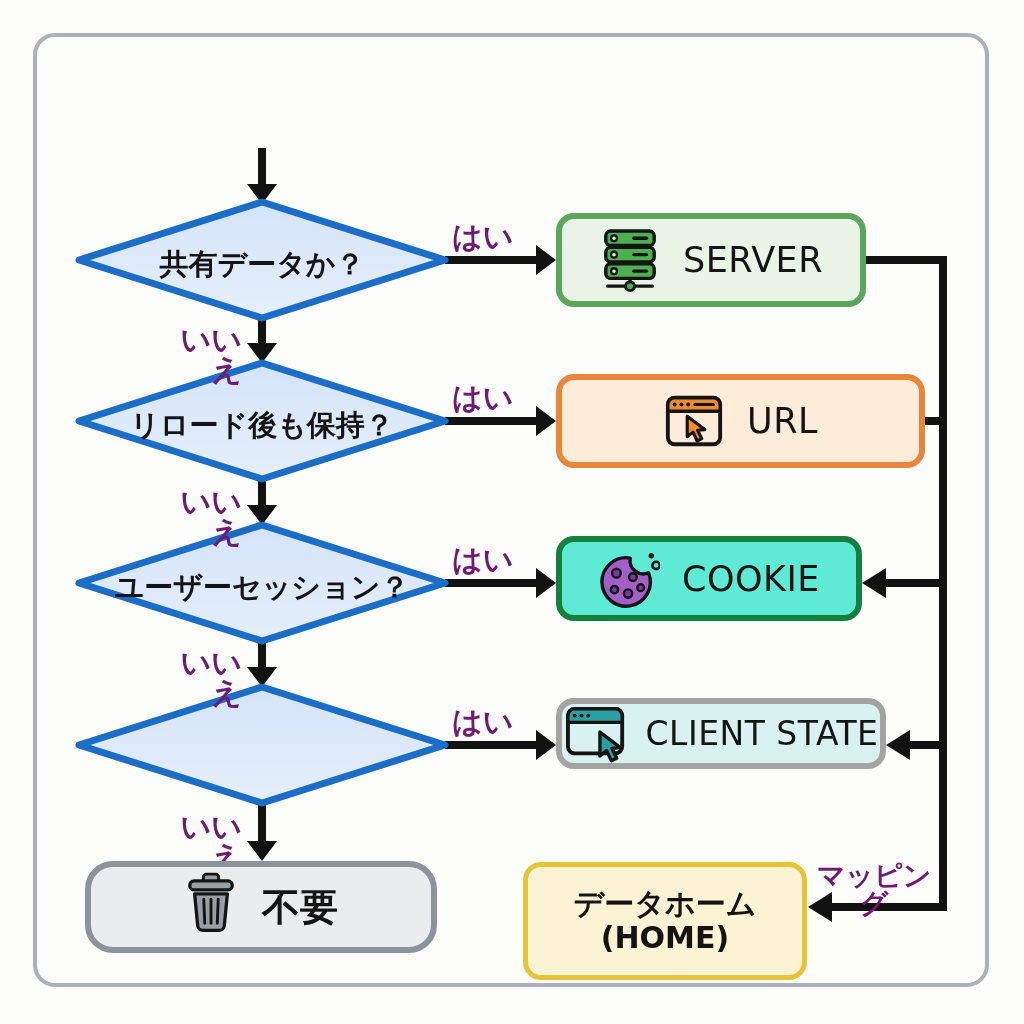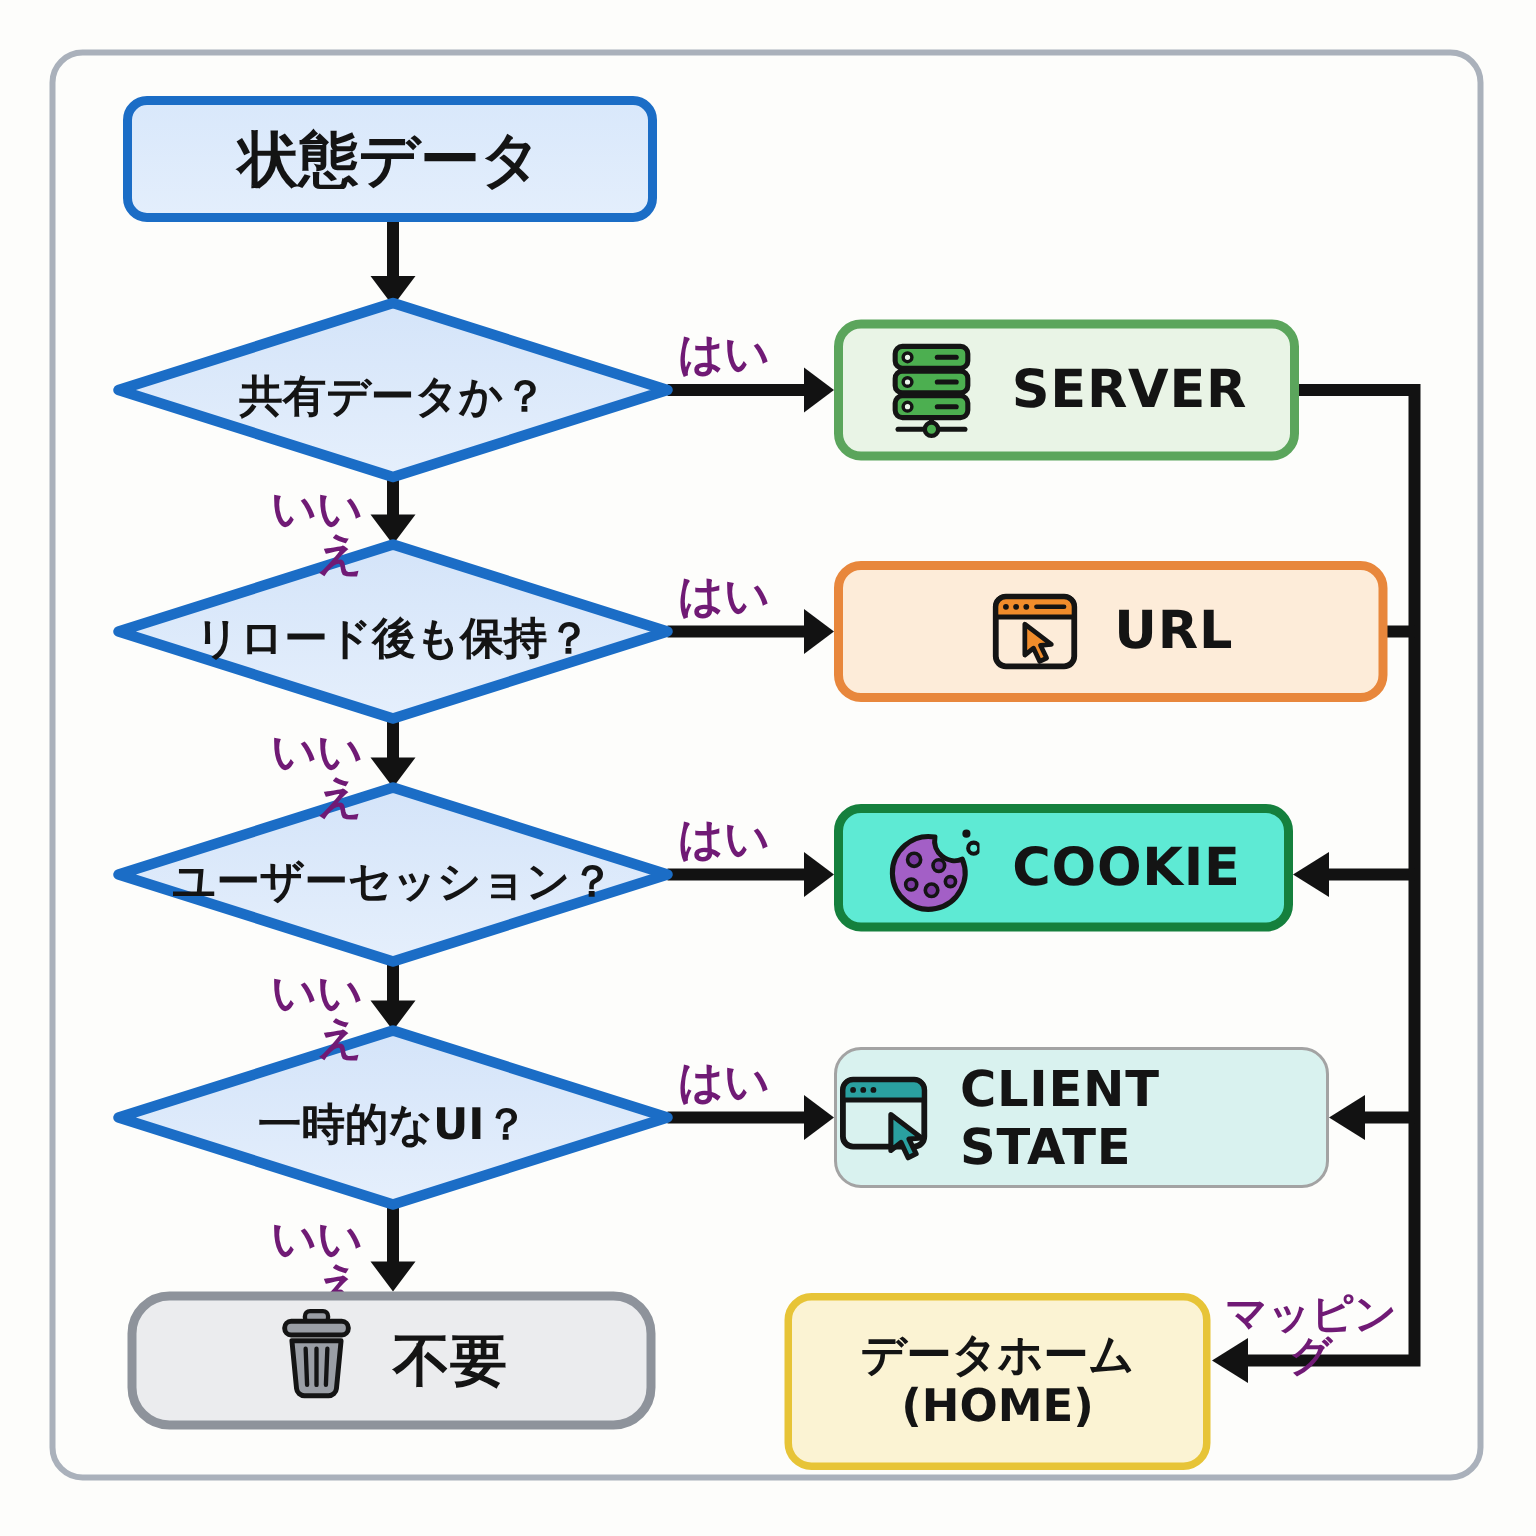--- a/index.html
+++ b/index.html
@@ -23,27 +23,27 @@
   }
   
   .dlabel{
     position:absolute;left:82px;width:360px;text-align:center;
     font-size:29px;font-weight:800;
   }
   
   .rbox{
     position:absolute;box-sizing:border-box;border-radius:18px;
     display:flex;align-items:center;justify-content:center;gap:22px;
-    font-weight:700;font-size:35px;letter-spacing:.5px;
+    font-weight:400;font-size:35px;letter-spacing:.5px;
   }
   .rbox .ic{display:flex;align-items:center;justify-content:center;}
   .server{left:556px;top:213px;width:310px;height:94px;border:6px solid #5ba55c;background:#e9f4e6;}
   .url{left:556px;top:374px;width:369px;height:94px;border:6px solid #e8873c;background:#fdecd9;}
   .cookie{left:556px;top:536px;width:306px;height:85px;border:6px solid #15803d;background:#5eead4;}
-  .client{left:556px;top:698px;width:330px;height:94px;border:2px solid #a3a3a3;background:#d9f2ef;gap:16px;font-size:33px;}
+  .client{left:556px;top:698px;width:330px;height:71px;border:6px solid #a3a3a3;background:#d9f2ef;gap:16px;font-size:33px;}
   .discard{left:85px;top:861px;width:352px;height:92px;border:6px solid #8e939b;background:#ebecee;border-radius:28px;
     position:absolute;box-sizing:border-box;display:flex;align-items:center;justify-content:center;gap:24px;
     font-weight:800;font-size:38px;}
   .home{
     left:523px;top:862px;width:284px;height:118px;border:5px solid #e7c437;background:#fbf3d3;border-radius:18px;
     position:absolute;box-sizing:border-box;display:flex;flex-direction:column;align-items:center;justify-content:center;
     font-weight:800;font-size:30px;line-height:1.12;
   }
   .yes{font-size:30px;}
   .no{font-size:30px;}
@@ -98,28 +98,24 @@
     </g>
 
     <g stroke="#1b6dc6" stroke-width="7" fill="url(#dfill)" stroke-linejoin="round">
       <polygon points="79,260 262,202 445,260 262,318"></polygon>
       <polygon points="79,421 262,363 445,421 262,479"></polygon>
       <polygon points="79,583 262,525 445,583 262,641"></polygon>
       <polygon points="79,745 262,687 445,745 262,803"></polygon>
     </g>
   </svg>
 
-  <div class="start">
-    <span>状態データ</span>
-  </div>
 
   <div class="dlabel" style="top:406px;">リロード後も保持？</div>
   <div class="dlabel" style="top:245px;">共有データか？</div>
   <div class="dlabel" style="top:568px;">ユーザーセッション？</div>
-  <div class="dlabel" style="top:730px;">一時的なUI？</div>
 
   <div class="lbl yes" style="left:452px;top:222px;">はい</div>
   <div class="lbl yes" style="left:452px;top:383px;">はい</div>
   <div class="lbl yes" style="left:452px;top:545px;">はい</div>
   <div class="lbl yes" style="left:452px;top:707px;">はい</div>
 
   <div class="lbl no" style="left:150px;width:92px;text-align:right;top:325px;">いいえ</div>
   <div class="lbl no" style="left:150px;width:92px;text-align:right;top:487px;">いいえ</div>
   <div class="lbl no" style="left:150px;width:92px;text-align:right;top:648px;">いいえ</div>
   <div class="lbl no" style="left:150px;width:92px;text-align:right;top:812px;">いいえ</div>

